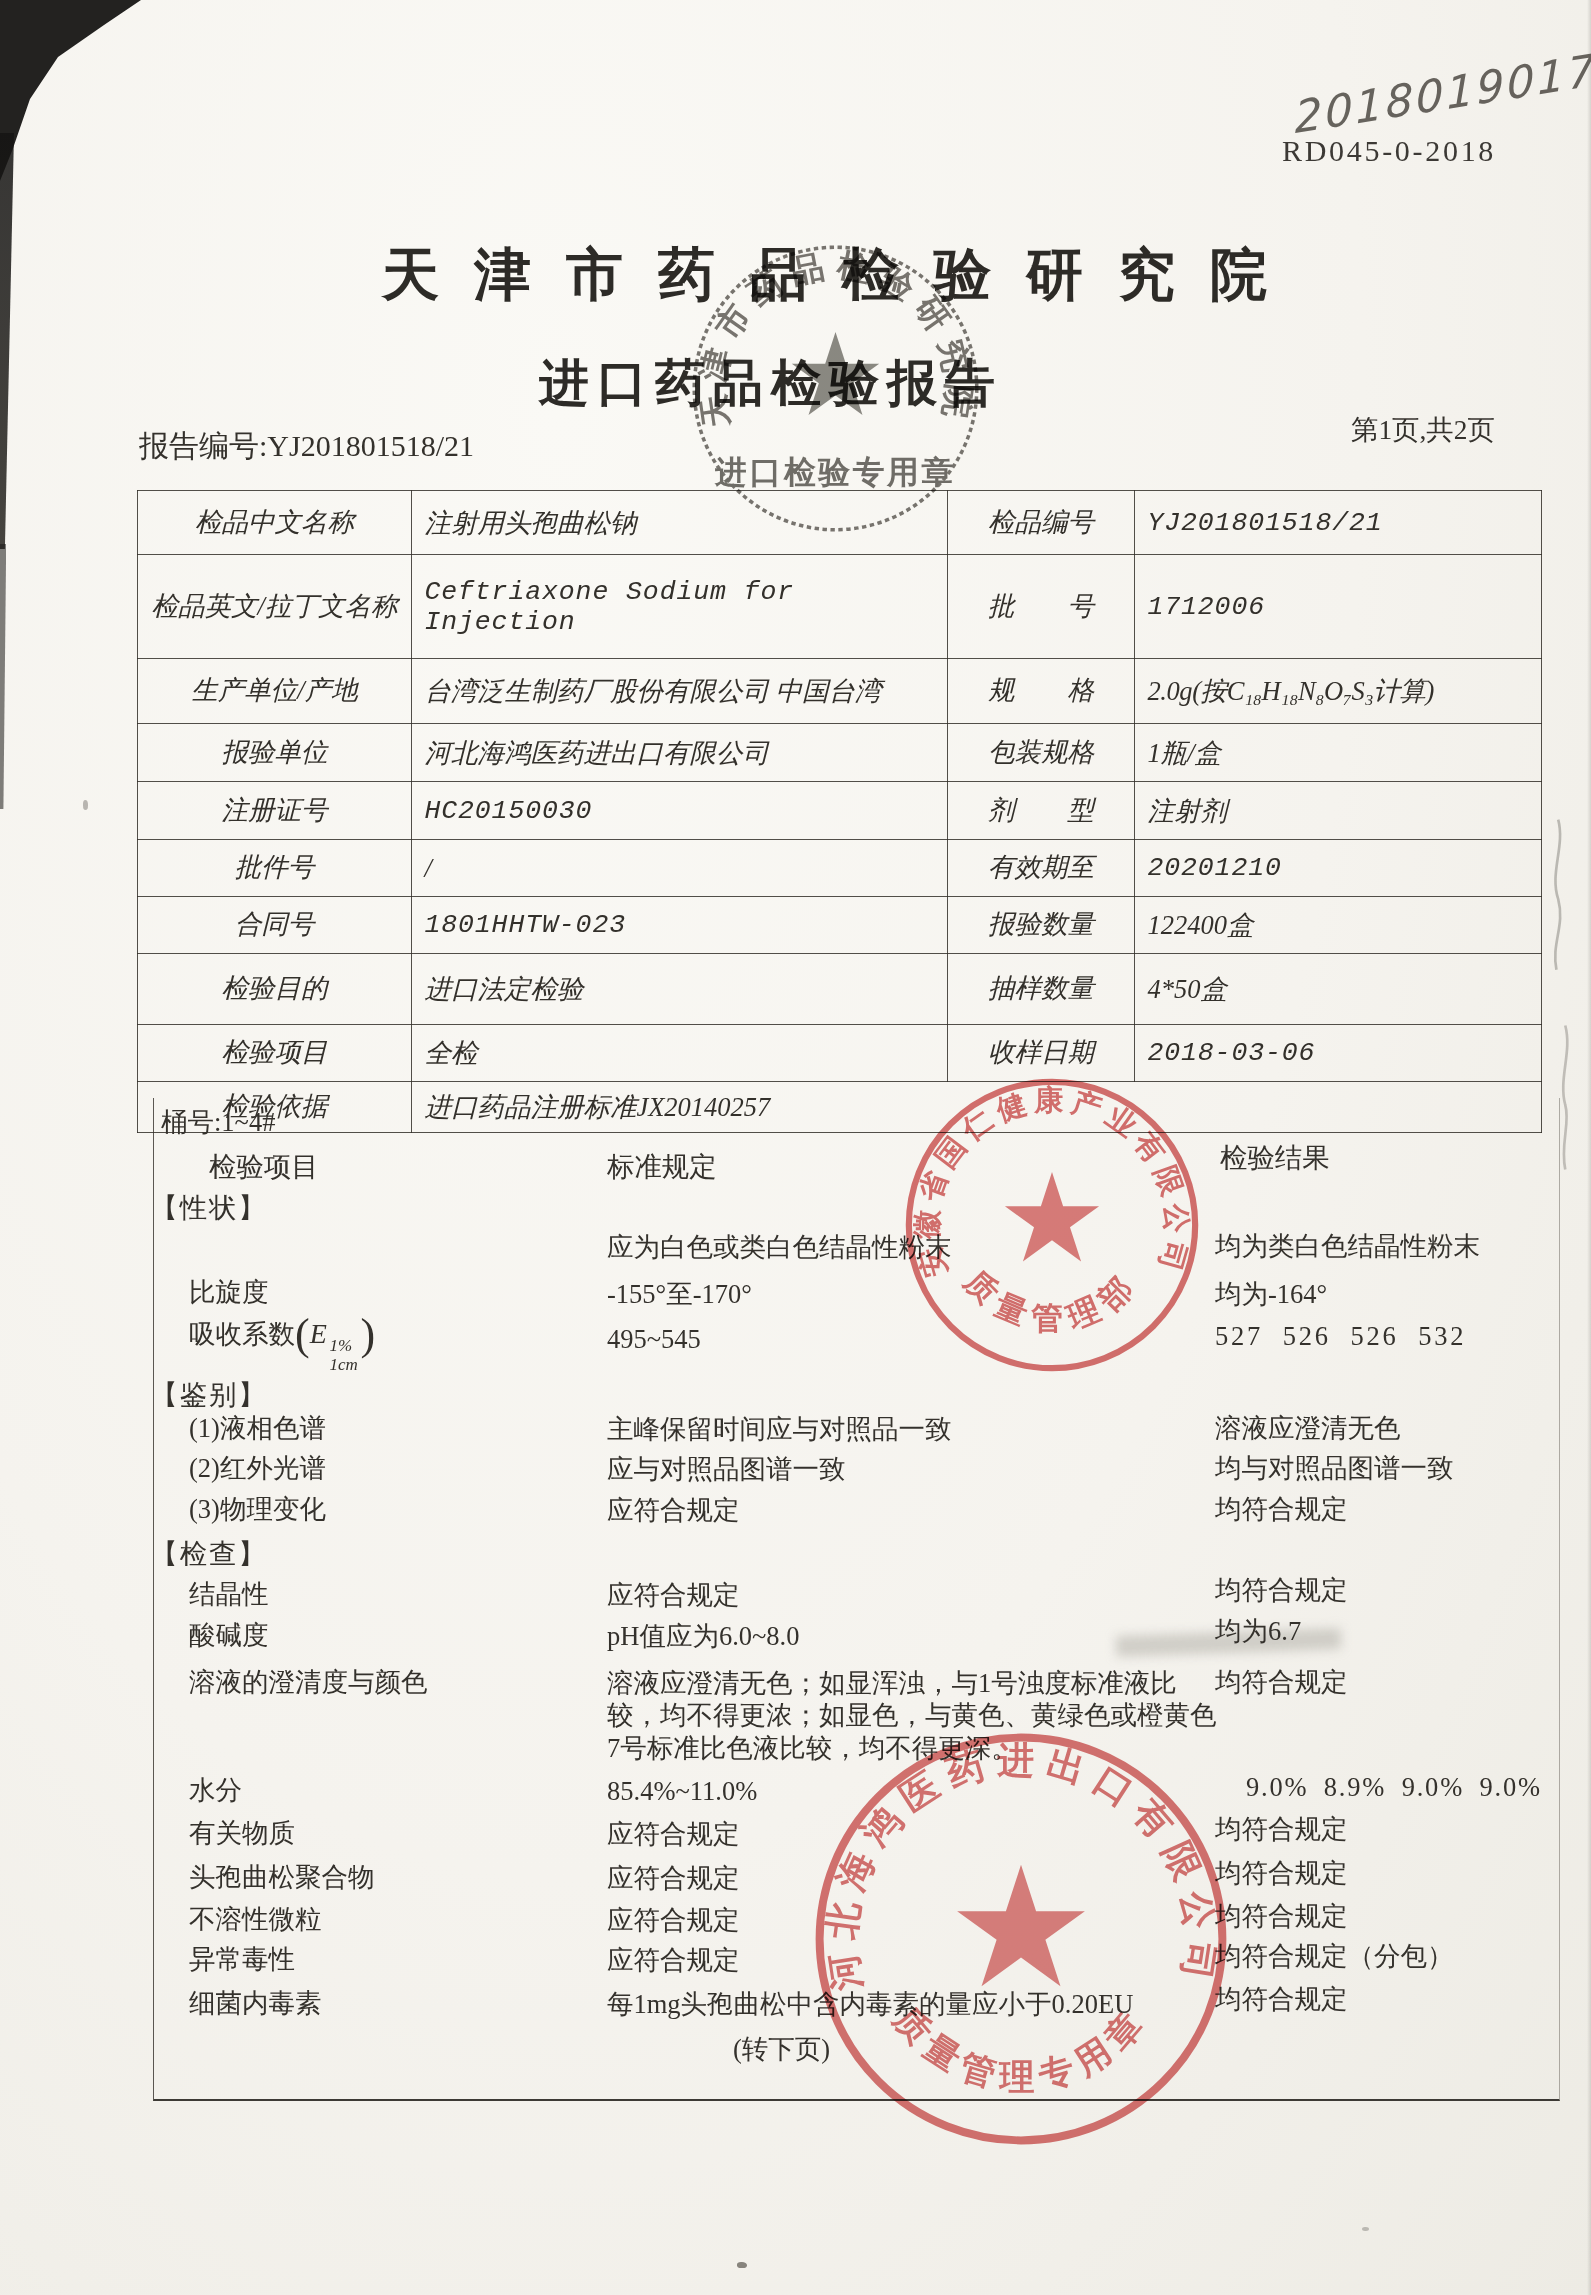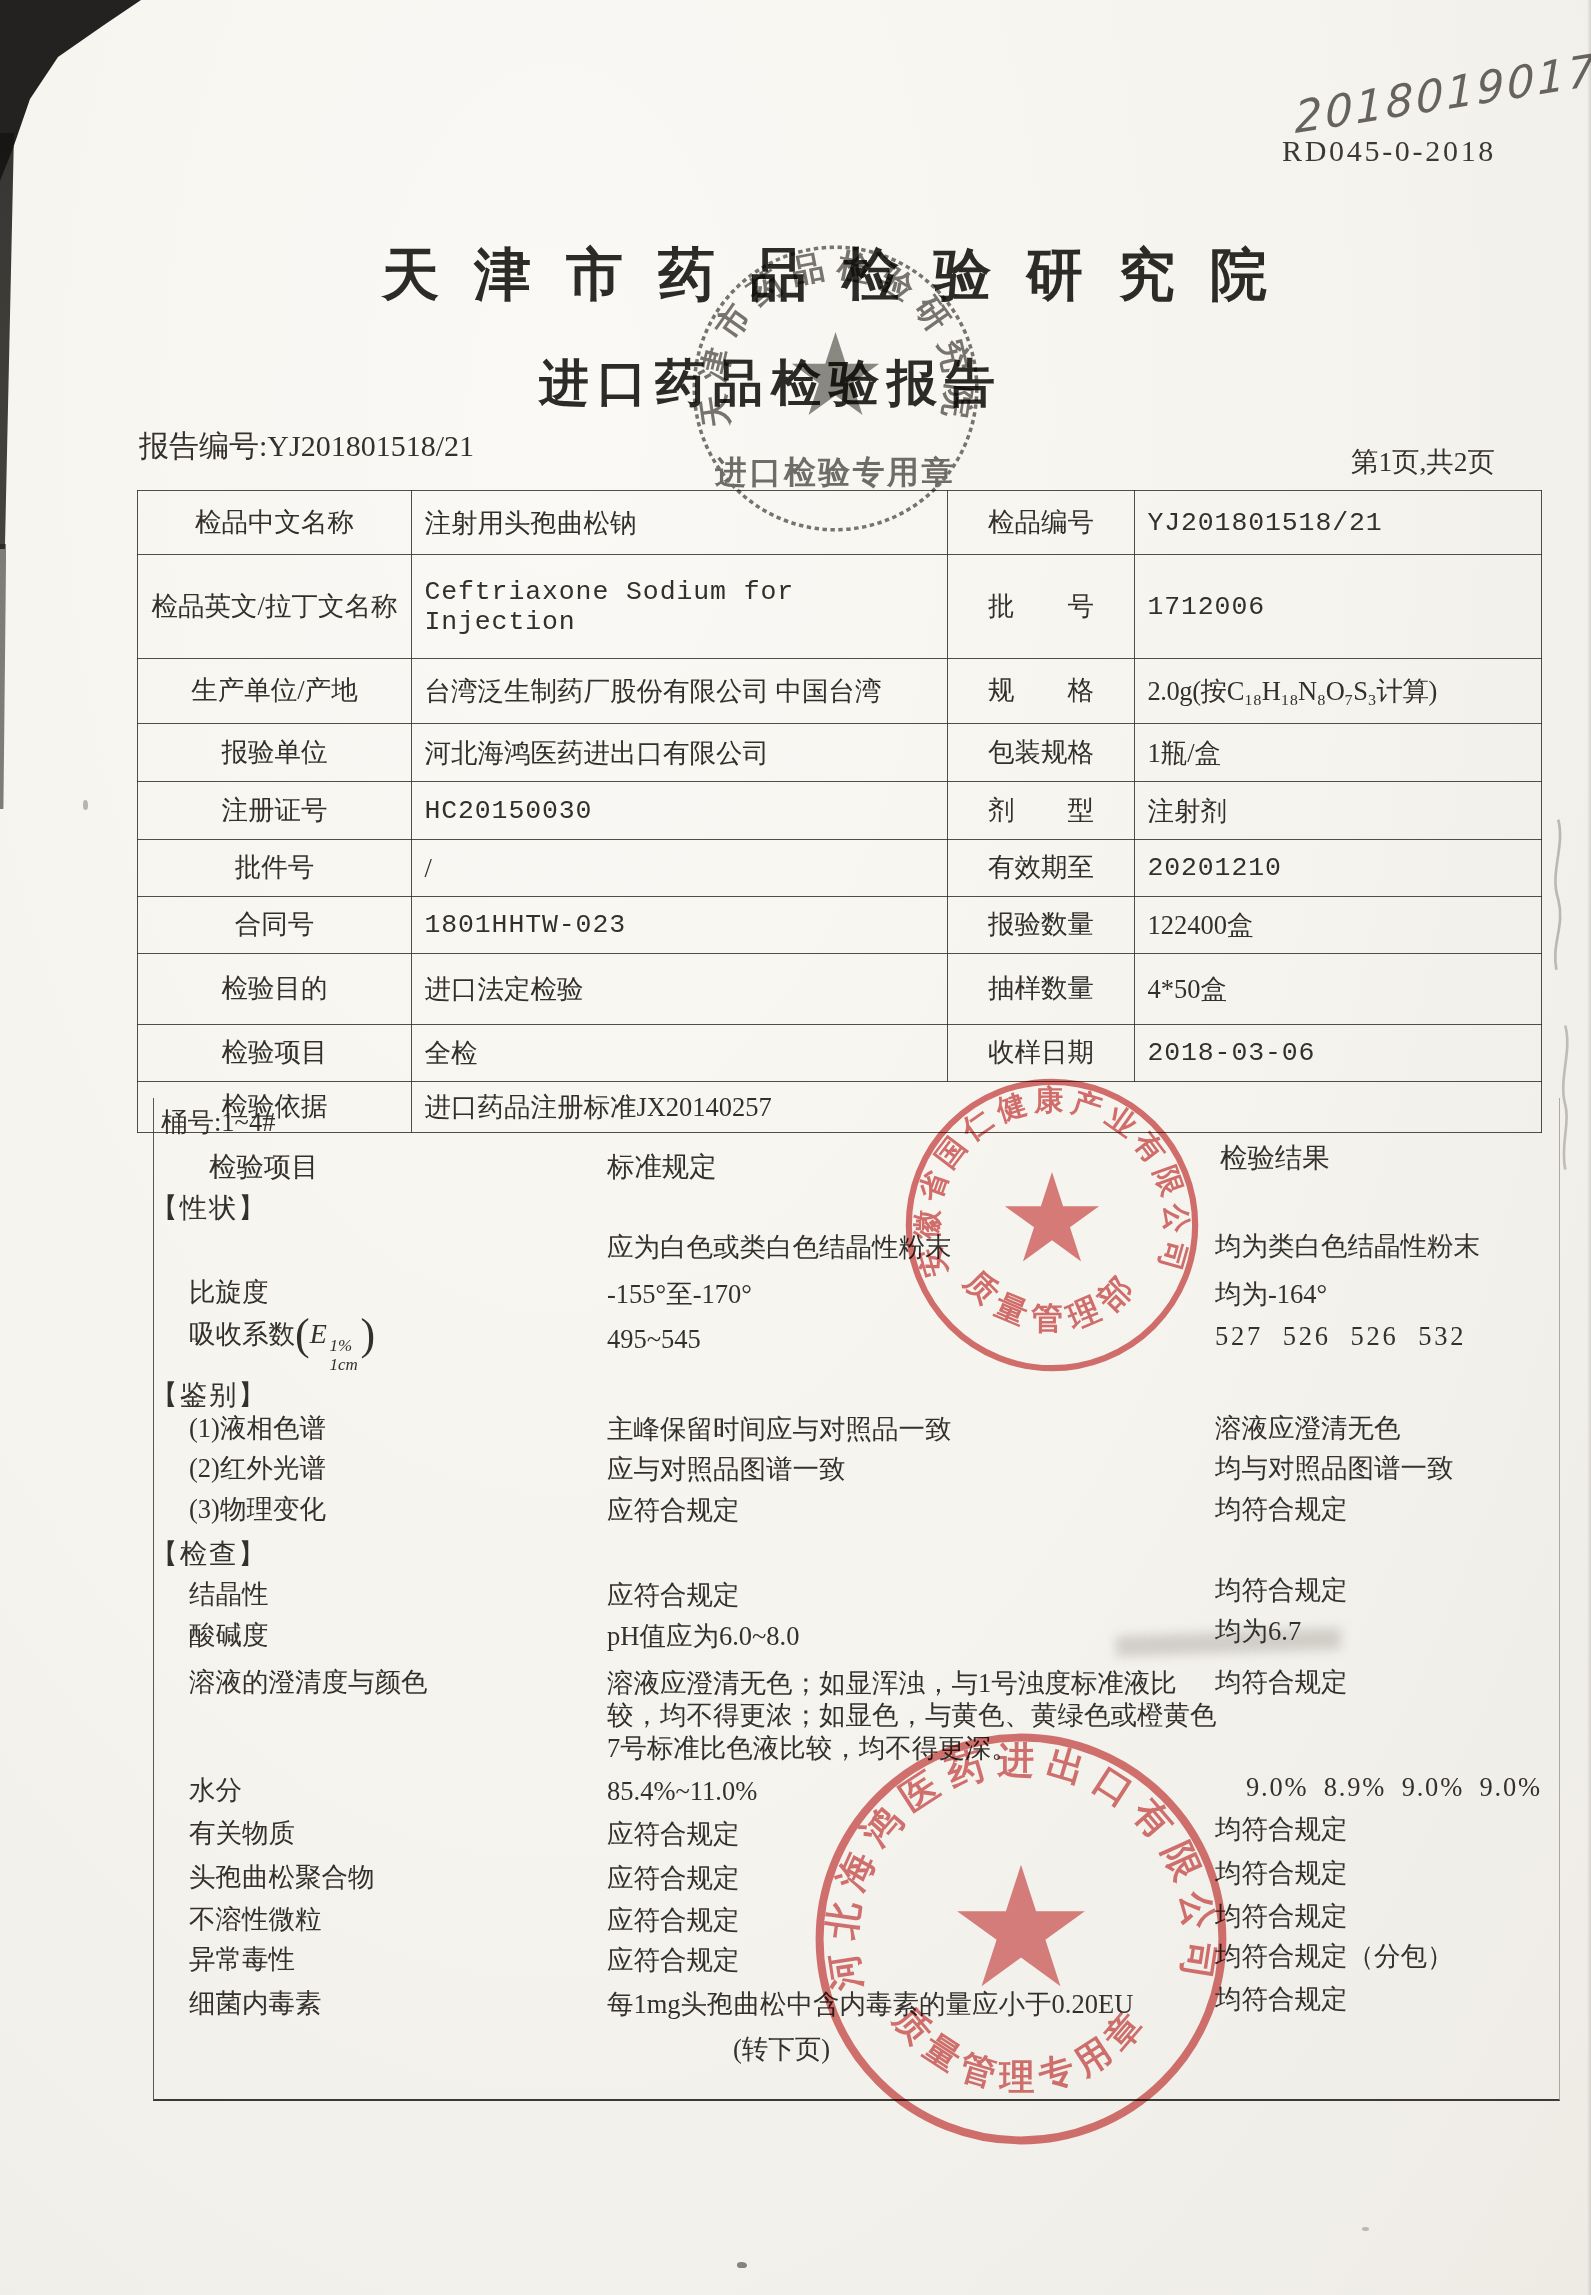--- a/index.html
+++ b/index.html
@@ -28,23 +28,23 @@
     font-style:italic;font-size:44px;color:#4e4a44;letter-spacing:2.7px;
     transform:rotate(-9deg) skewX(-8deg);opacity:.85;
   }
   .doc-code{left:1282px;top:134px;font-size:30px;letter-spacing:2.7px;color:#3c3935;}
   
   .title{left:0;top:237px;width:100%;text-align:center;font-size:57px;font-weight:600;
     letter-spacing:35px;color:#2d2b27;transform:translateX(46px);white-space:nowrap;}
   .subtitle{left:0;top:350px;width:100%;text-align:center;font-size:50px;font-weight:600;
     letter-spacing:8px;color:#2d2b27;transform:translateX(-25px);white-space:nowrap;}
   .report-no{left:139px;top:426px;font-size:30px;color:#34312c;}
-  .page-ind{left:1351px;top:412px;font-size:27.4px;color:#34312c;margin-top:32px;}
-  
-  table.info{position:absolute;left:137px;top:490px;width:1404px;border-collapse:collapse;table-layout:fixed;}
+  .page-ind{left:1351px;top:412px;font-size:27.4px;color:#34312c;}
+  
+  table.info{position:absolute;left:137px;top:490px;width:1404px;border-collapse:collapse;table-layout:fixed;font-style:italic;}
   table.info td{border:1.8px solid rgba(52,48,42,.85);font-size:26.5px;color:#33302b;
     padding:1.8px 12.4px;vertical-align:middle;overflow:hidden;}
   td.lab{text-align:center;line-height:1.25;padding:1.8px 23px;}
   td.val{text-align:left;}
   td.code{font-family:"Liberation Mono","DejaVu Sans Mono",monospace;font-size:26px;letter-spacing:0.9px;}
   td.tight{font-size:24px;letter-spacing:-0.4px;padding-right:3.5px;}
   
   .results{left:137px;top:1098px;width:1405px;height:1001px;
     border-left:1.8px solid rgba(52,48,42,.8);
     border-right:1.8px solid rgba(90,85,76,.45);

